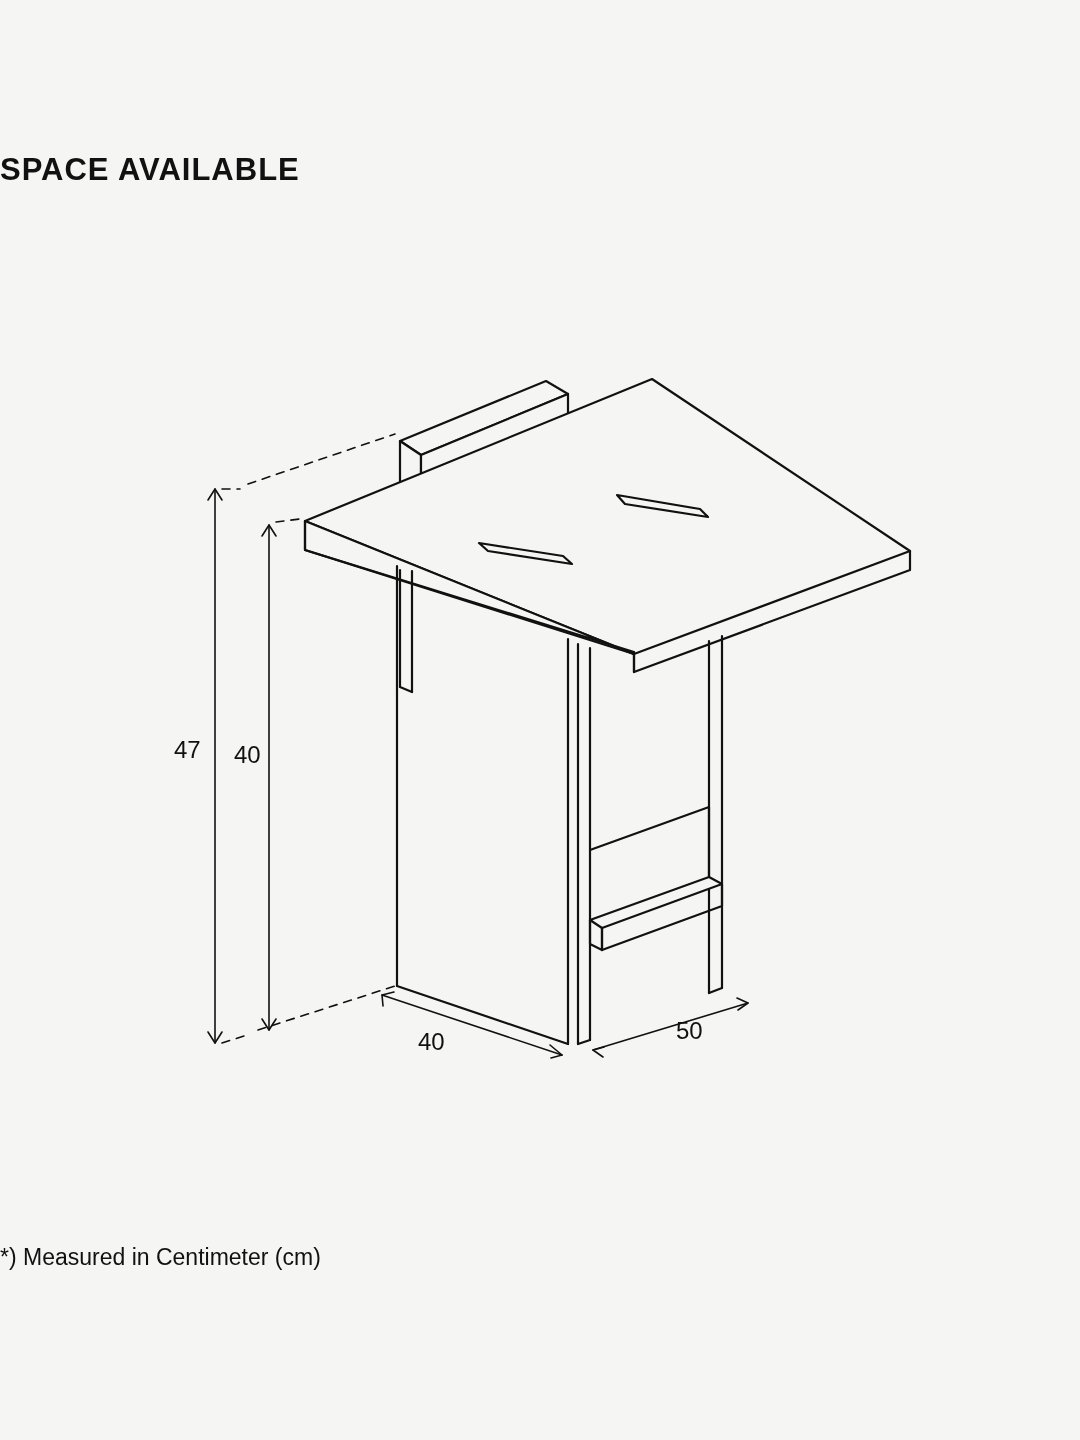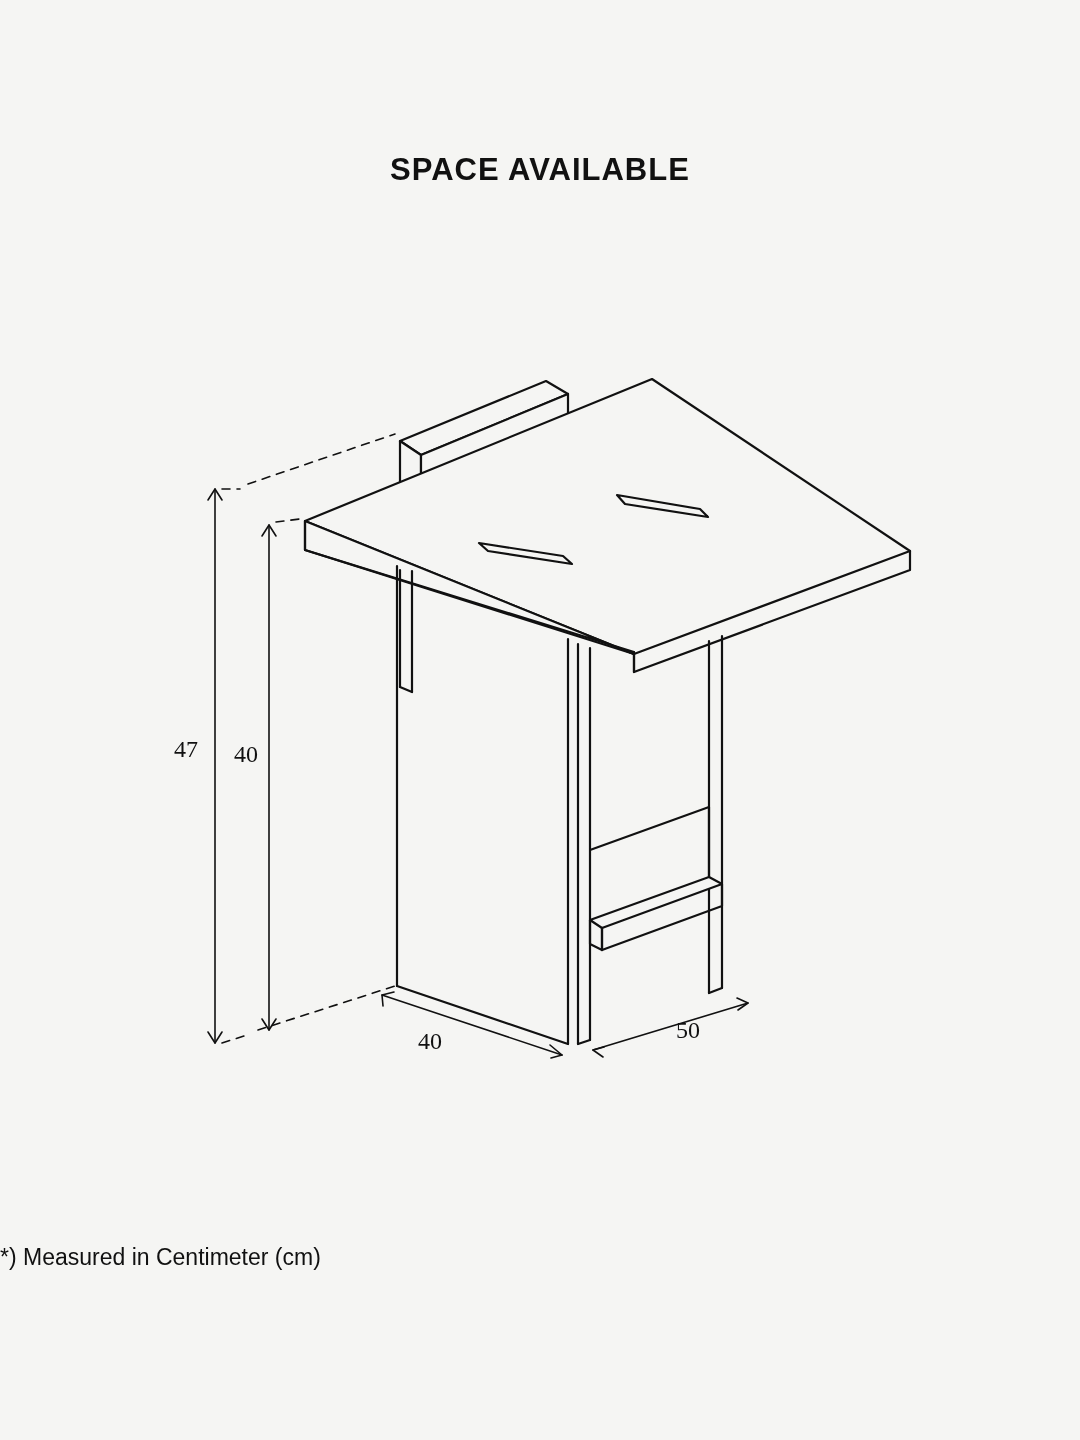--- a/index.html
+++ b/index.html
@@ -18,21 +18,20 @@
   .page {
     position: absolute;
     inset: 0;
     background: #f5f5f3;
   }
   .title {
     position: absolute;
     top: 152px;
     left: 0;
     width: 100%;
-    text-align: center;
     font-size: 31px;
     font-weight: bold;
     letter-spacing: 1px;
     color: #111111;
   }
   .footnote {
     position: absolute;
     top: 1244px;
     left: 0;
     width: 100%;
@@ -46,21 +45,20 @@
     top: 0;
     left: 0;
     width: 1080px;
     height: 1440px;
   }
   .dim-label {
     position: absolute;
     font-size: 24px;
     color: #111111;
     white-space: nowrap;
-    font-family: Liberation Serif, serif;
   }
   #lbl-h47 { left: 174px; top: 736px; }
   #lbl-h40 { left: 234px; top: 741px; }
   #lbl-w40 { left: 418px; top: 1028px; }
   #lbl-d30 { left: 676px; top: 1017px; }
 </style>
 </head>
 <body>
 
 <div class="page">

